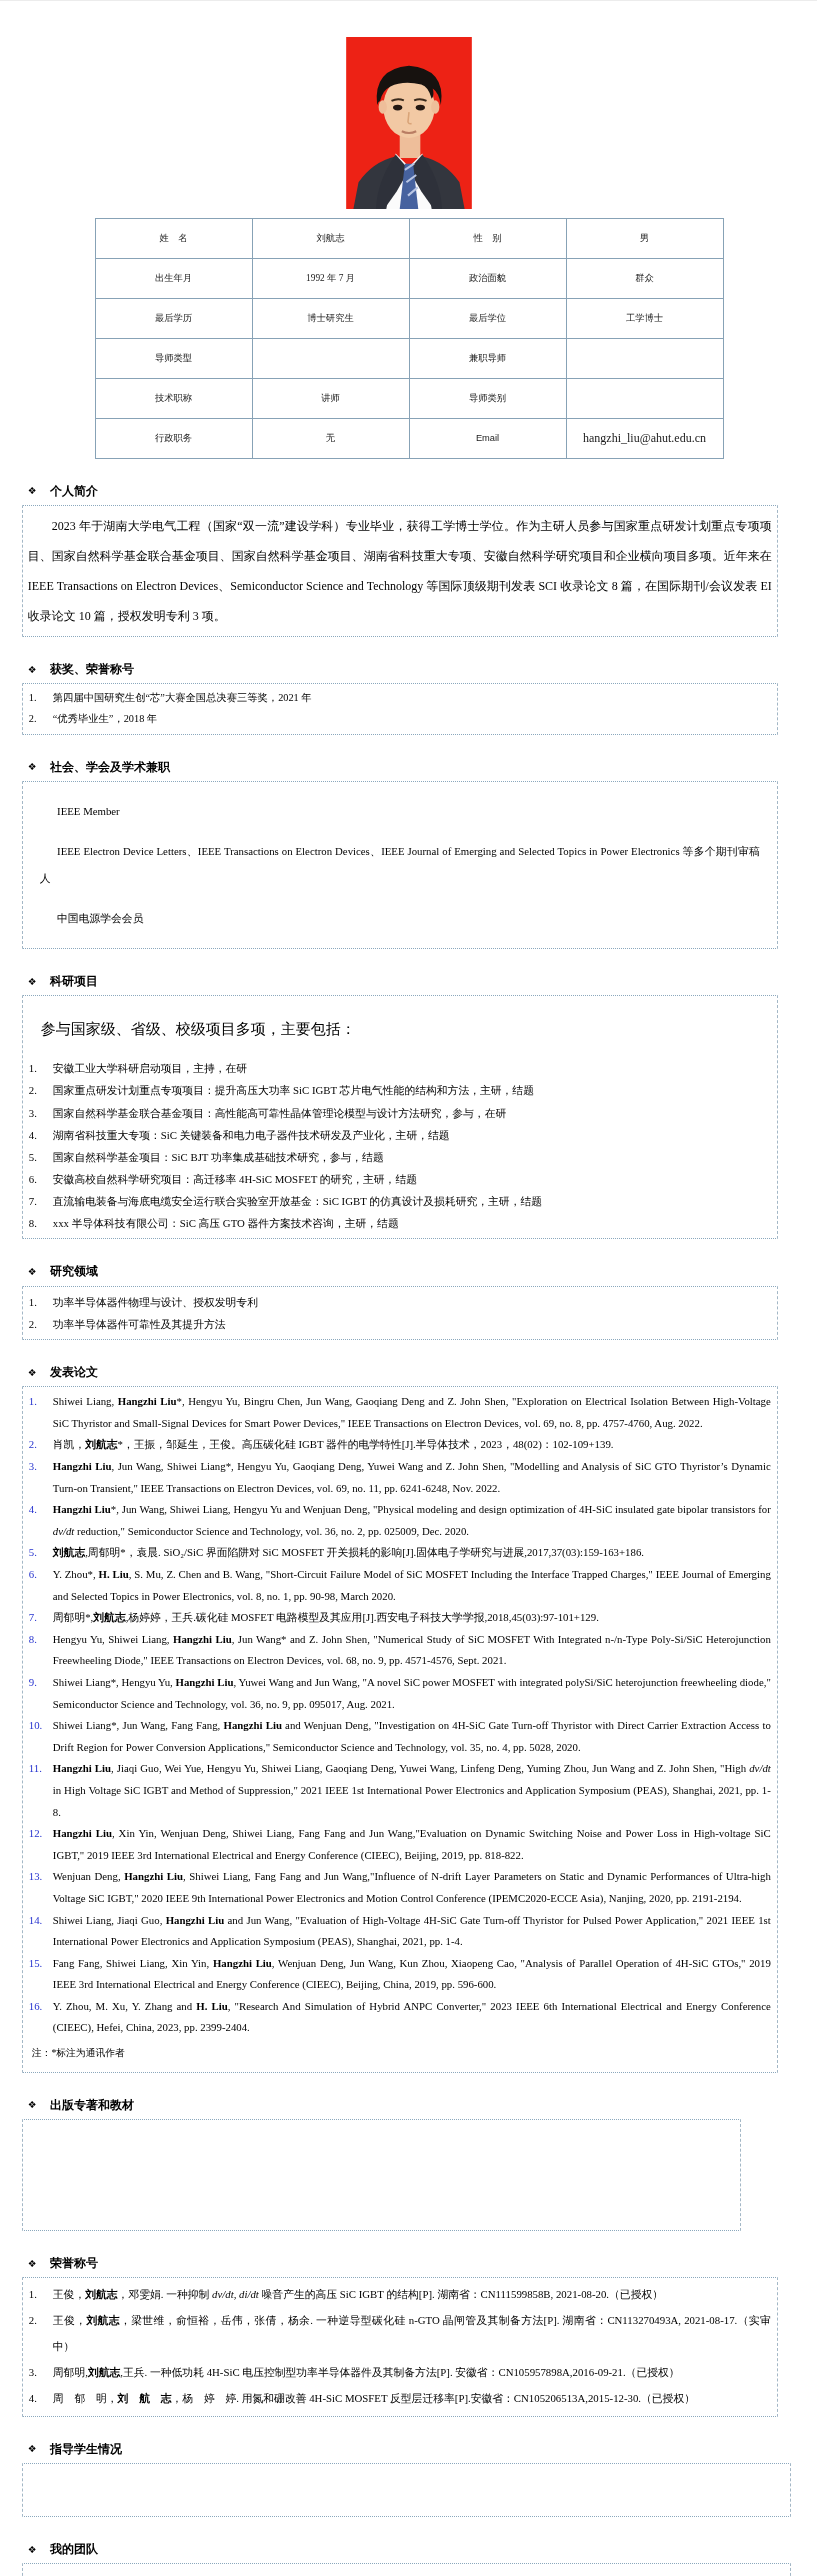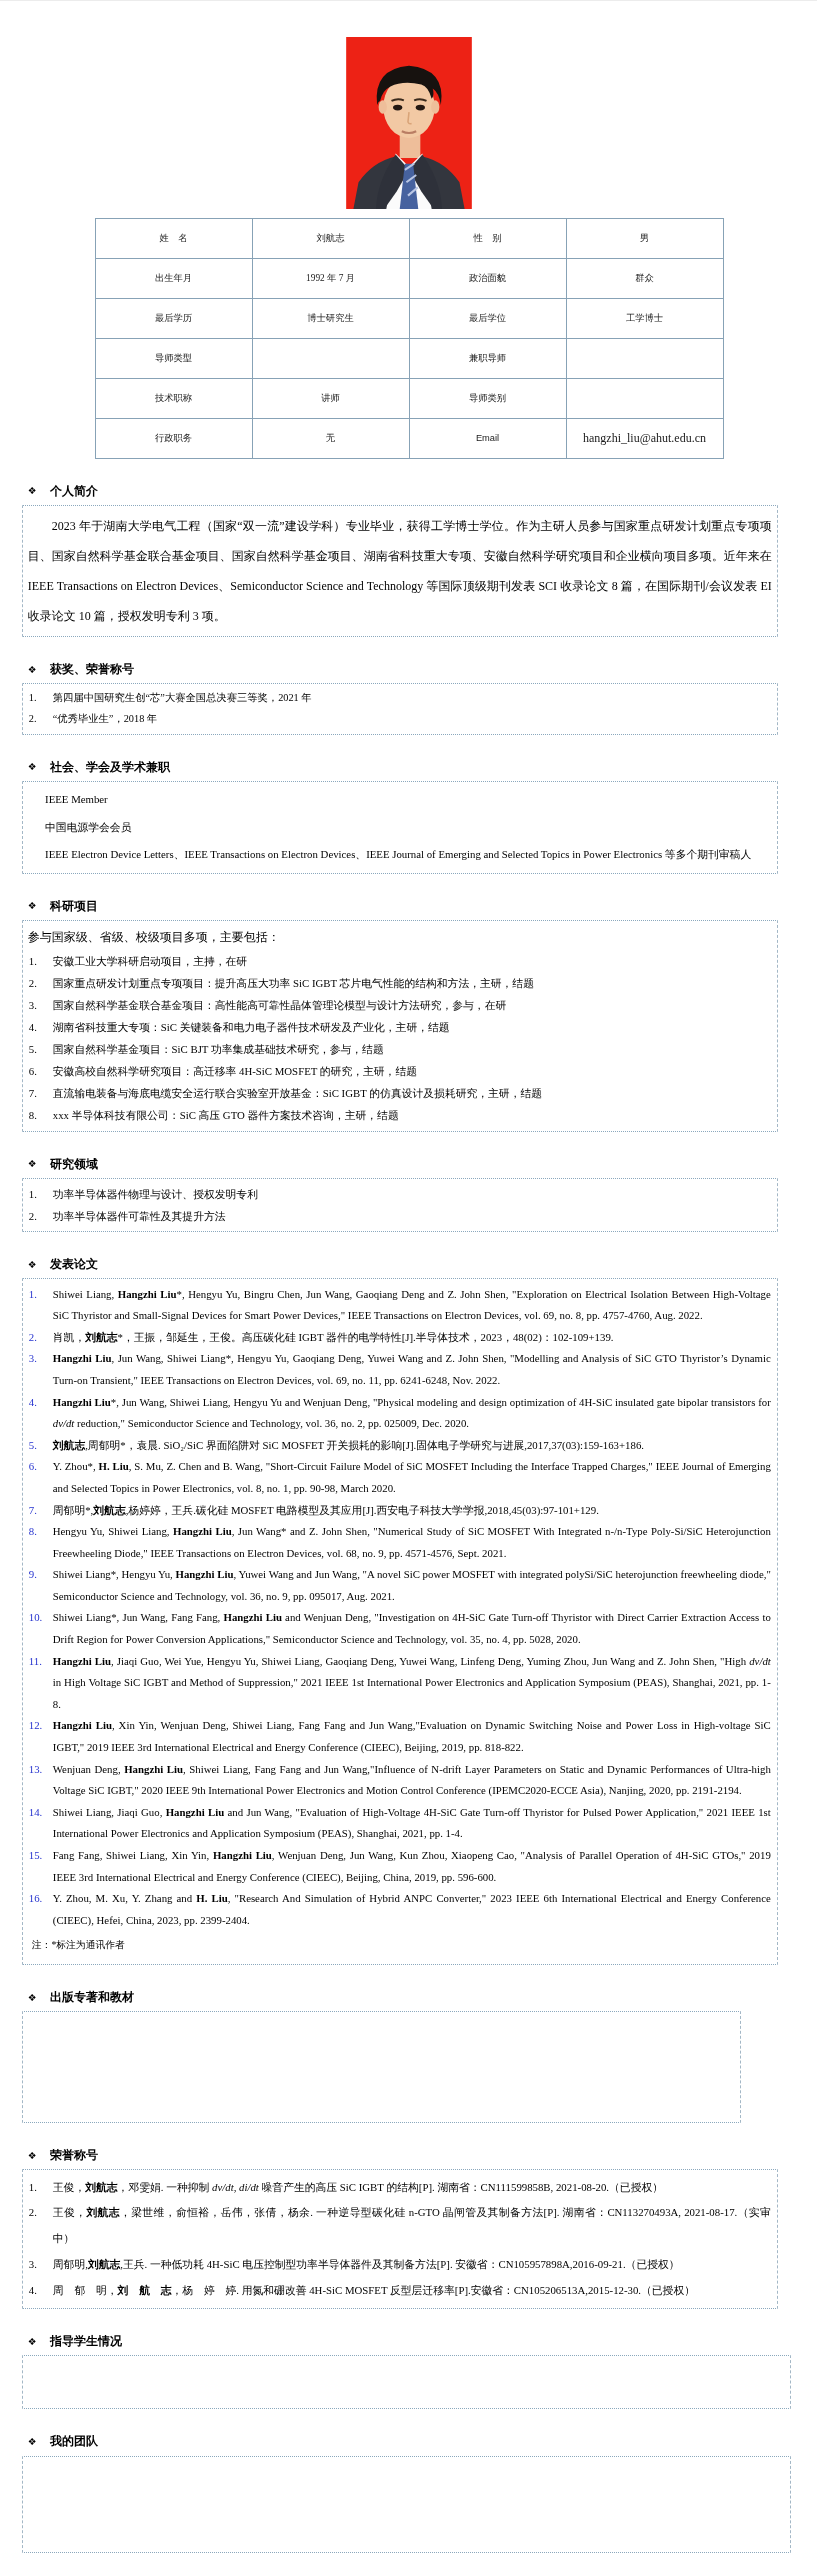--- a/index.html
+++ b/index.html
@@ -19,22 +19,22 @@
     font-size:12px;font-weight:bold;color:#000;}
   .dia{font-size:9.8px;line-height:1;font-family:"DejaVu Sans",sans-serif;}
   
   .box{margin-left:21.6px;margin-right:40px;
     border-top:1.5px dotted #8ba8bd;border-bottom:1.5px dotted #8ba8bd;
     border-left:1px dashed #a3b7c6;border-right:1px dashed #a3b7c6;
     padding:4.1px 5.2px;box-sizing:border-box;}
   .box.wide{margin-right:27px;}
   .box.narrow{margin-right:77px;}
   .bio-p{font-size:12px;line-height:2.5;text-indent:2em;text-align:justify;margin:1px 0;}
-  .mem-p{font-size:10.8px;line-height:2.55;text-indent:1.6em;text-align:justify;margin:0;}
-  .intro-p{font-size:12px;line-height:2.05;margin:0;}
+  .mem-p{font-size:10.8px;line-height:2.55;text-indent:1.6em;text-align:justify;margin:12px;}
+  .intro-p{font-size:15px;line-height:2.05;margin:13px;}
   .note-p{font-size:9.8px;line-height:2.1;margin:4px;}
   .li{display:flex;font-size:10.8px;}
   .li .num{flex:0 0 24px;padding-left:1px;}
   .li .txt{flex:1;text-align:justify;padding-right:1px;}
   .awards-box .li{font-size:10.3px;line-height:2.0;}
   .proj-box .li{line-height:2.05;}
   .pub-box .li{line-height:2.0;}
   .pub-box .num{color:#2633cf;}
   .pat-box .li{line-height:2.4;}
   .books-box{min-height:112px;}
@@ -156,23 +156,23 @@
 
   <section>
     <div class="sec-h">
       <span class="dia">❖</span>
       <span>社会、学会及学术兼职</span>
     </div>
     <div class="box">
 
         <p class="mem-p">IEEE Member</p>
 
+        <p class="mem-p">IEEE Electron Device Letters、IEEE Transactions on Electron Devices、IEEE Journal of Emerging and Selected Topics in Power Electronics 等多个期刊审稿人</p>
+
         <p class="mem-p">中国电源学会会员</p>
-
-        <p class="mem-p">IEEE Electron Device Letters、IEEE Transactions on Electron Devices、IEEE Journal of Emerging and Selected Topics in Power Electronics 等多个期刊审稿人</p>
       </div>
   </section>
 
   <section>
     <div class="sec-h">
       <span class="dia">❖</span>
       <span>科研项目</span>
     </div>
     <div class="box proj-box">
       <p class="intro-p">参与国家级、省级、校级项目多项，主要包括：</p>

